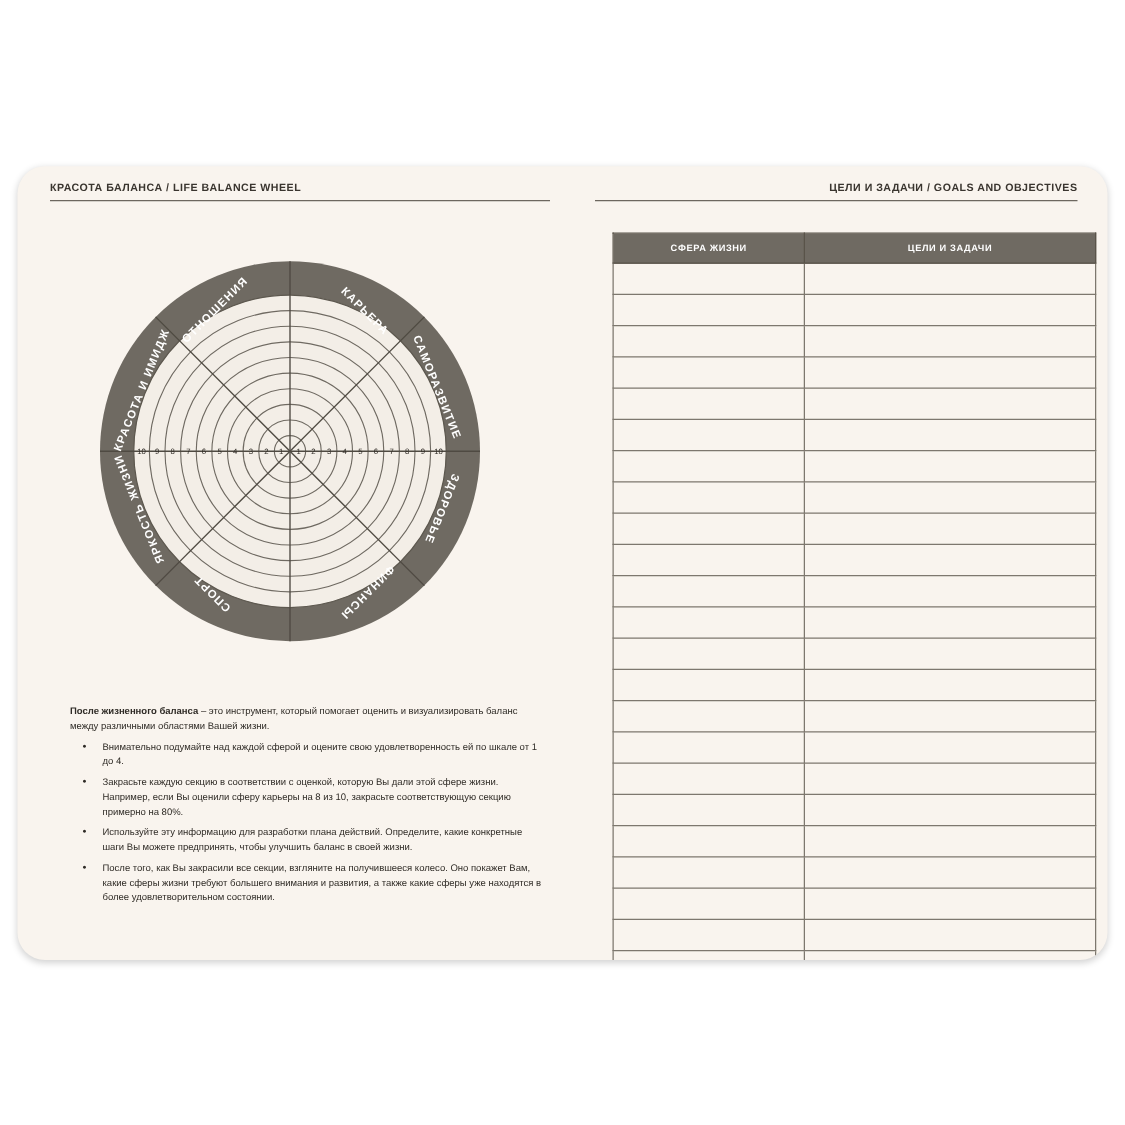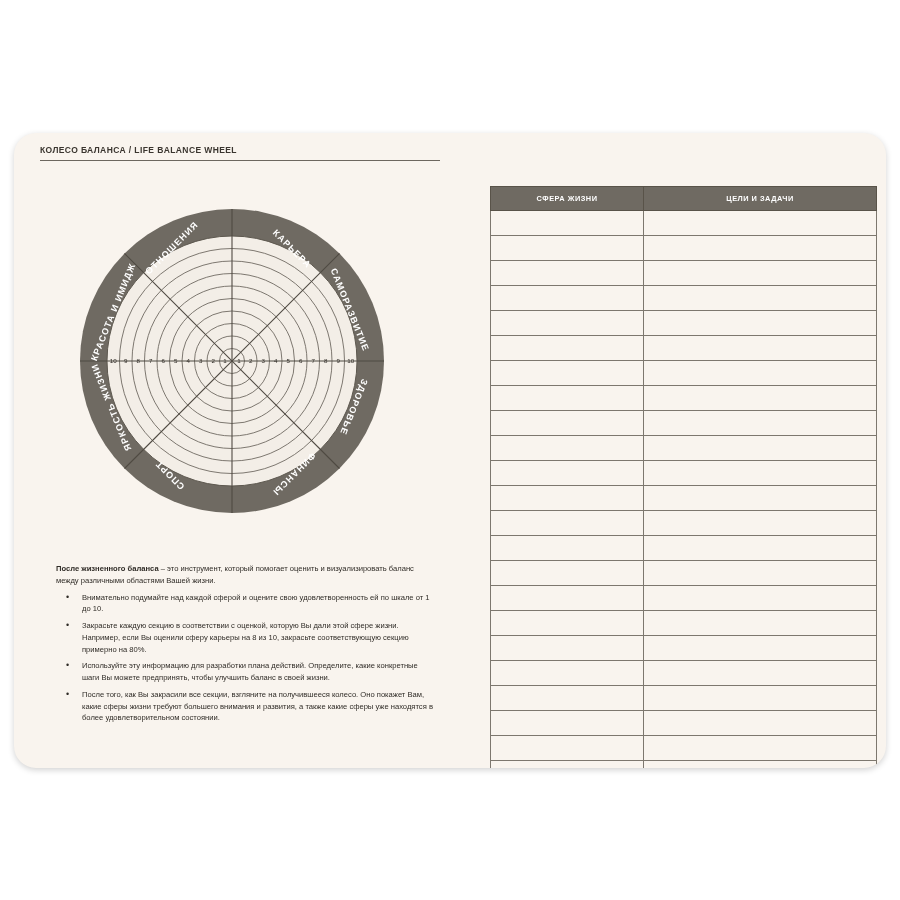--- a/index.html
+++ b/index.html
@@ -120,21 +120,21 @@
   table#goals col.c2 { width: 233px; }
 </style>
 </head>
 <body>
 
 <div id="page">
 
   <div id="left-col">
 
     <div class="section-head">
-      <span class="ru">КОЛЕСО БАЛАНСА</span><span> / </span><span class="en">LIFE BALANCE WHEEL</span>
+      <span class="ru">КРАСОТА БАЛАНСА</span><span> / </span><span class="en">LIFE BALANCE WHEEL</span>
     </div>
 
     <div id="wheel-wrap">
       <svg id="wheel-svg" width="340" height="340" viewBox="0 0 340 340">
         <defs>
           <path id="arcCareer" d="M 170 170 m 0 -152 a 152 152 0 0 1 107.48 44.52" fill="none"></path>
         </defs>
 
         <circle cx="170" cy="170" r="152" fill="#6f6a62"></circle>
 
@@ -201,28 +201,31 @@
           <text transform="translate(112,59) rotate(-45)">ОТНОШЕНИЯ</text>
         </g>
       </svg>
     </div>
 
     <div id="instructions">
       <p class="lead">
         <b>После жизненного баланса</b><span> – это инструмент, который помогает оценить и визуализировать баланс между различными областями Вашей жизни.</span>
       </p>
       <ul>
-        <li>Внимательно подумайте над каждой сферой и оцените свою удовлетворенность ей по шкале от 1 до 10.</li>
+        <li>Внимательно подумайте над каждой сферой и оцените свою удовлетворенность ей по шкале от 1 до 4.</li>
         <li>Закрасьте каждую секцию в соответствии с оценкой, которую Вы дали этой сфере жизни. Например, если Вы оценили сферу карьеры на 8 из 10, закрасьте соответствующую секцию примерно на 80%.</li>
         <li>Используйте эту информацию для разработки плана действий. Определите, какие конкретные шаги Вы можете предпринять, чтобы улучшить баланс в своей жизни.</li>
         <li>После того, как Вы закрасили все секции, взгляните на получившееся колесо. Оно покажет Вам, какие сферы жизни требуют большего внимания и развития, а также какие сферы уже находятся в более удовлетворительном состоянии.</li>
       </ul>
     </div>
   </div>
 
+  <div id="right-head" class="section-head" style="position:absolute;left:462px;top:12px;width:386px;">
+    <span class="ru">ЦЕЛИ И ЗАДАЧИ</span><span> / </span><span class="en">GOALS AND OBJECTIVES</span>
+  </div>
 
   <div id="table-wrap">
     <table id="goals">
       <colgroup>
           <col class="c1">
           <col class="c2">
         </colgroup>
       <thead>
         <tr>
           <th>СФЕРА ЖИЗНИ</th>

